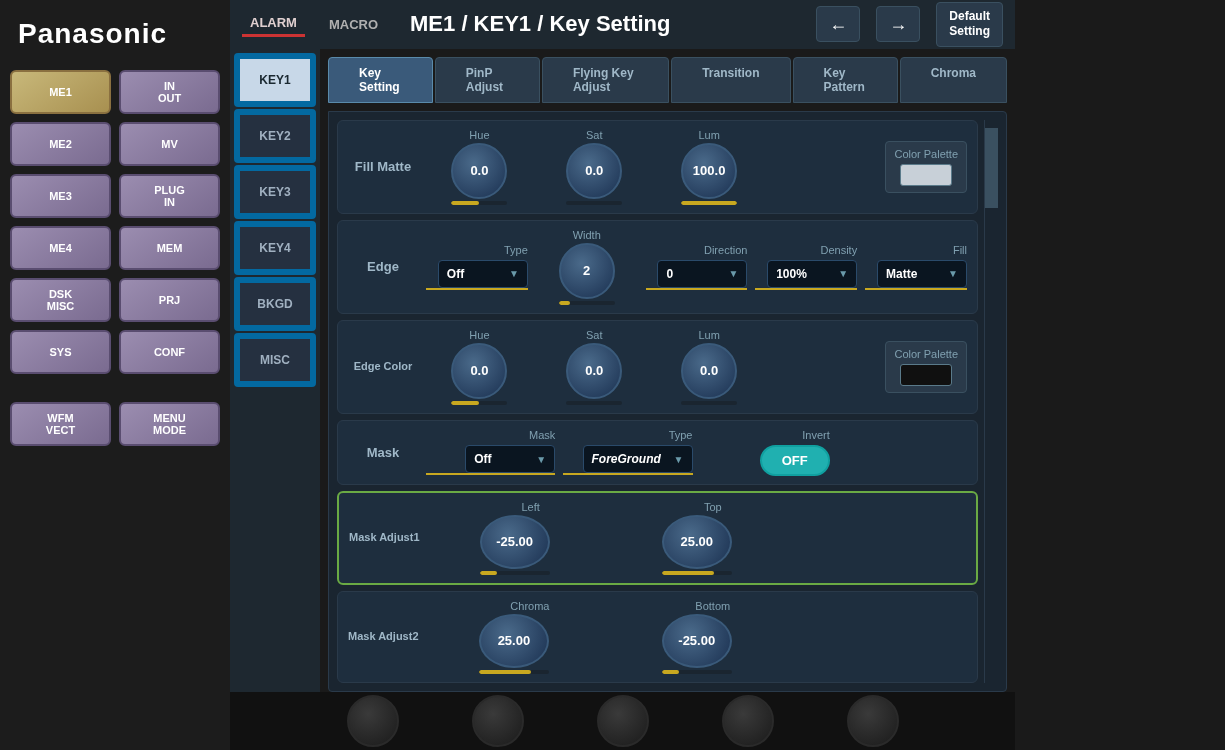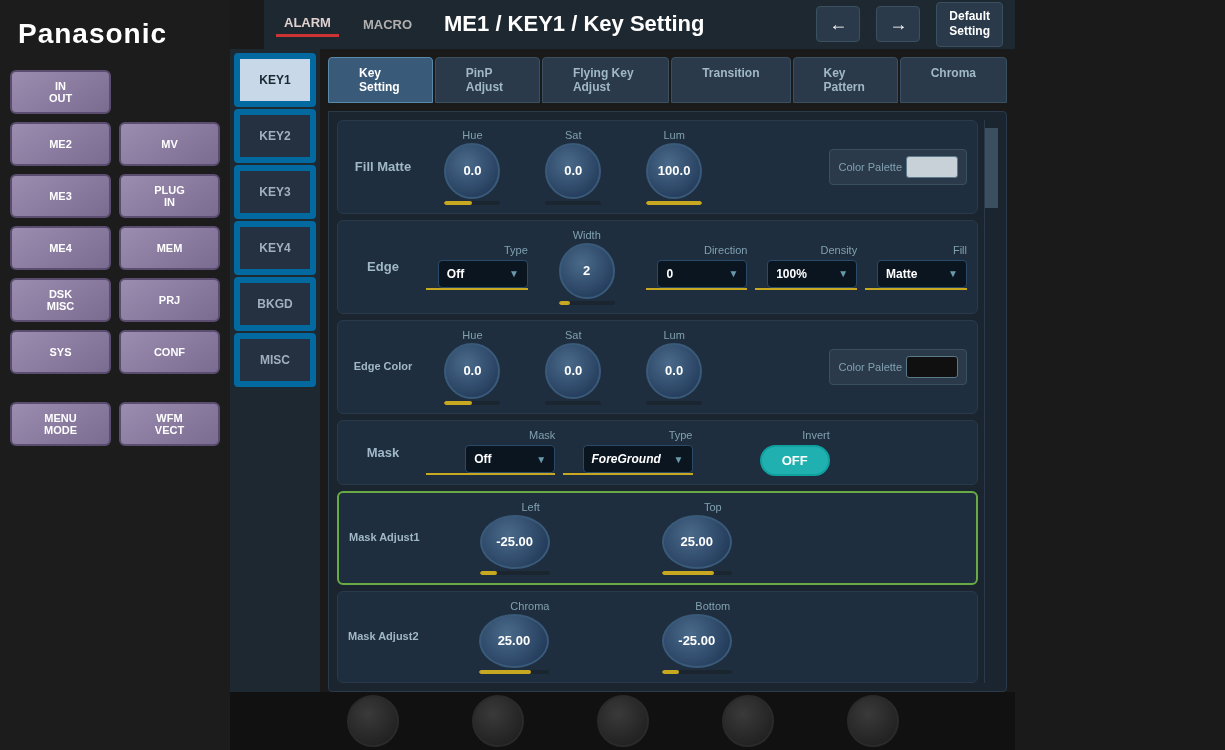--- a/index.html
+++ b/index.html
@@ -68,21 +68,20 @@
       background: #1a1a1a;
     }
     
     .top-bar {
       background: #1e2830;
       display: flex;
       align-items: center;
       padding: 0 12px;
       height: 60px;
       gap: 16px;
-      margin-left: 34px;
     }
     .alarm-btn {
       color: #e0d0d0;
       font-size: 13px;
       font-weight: bold;
       padding: 4px 8px;
       border-bottom: 3px solid #cc3333;
       cursor: pointer;
     }
     .macro-btn {
@@ -335,21 +334,21 @@
     .toggle-btn.off {
       background: #20b0b0;
     }
 
     
     .color-palette-btn {
       background: #2a3a4a;
       border: 1px solid #3a5060;
       border-radius: 4px;
       display: flex;
-      flex-direction: row;
+      flex-direction: column;
       align-items: center;
       gap: 4px;
       padding: 6px 8px;
       cursor: pointer;
       min-width: 70px;
     }
     .color-palette-label {
       color: #80a0b0;
       font-size: 11px;
     }
@@ -418,20 +417,21 @@
   </style>
 </head>
 <body>
 
 <div class="main-container">
 
   <div class="left-panel">
     <div class="brand-logo">Panasonic</div>
 
     <div class="button-grid">
+      <div class="hw-btn me1-style">ME1</div>
       <div class="hw-btn">IN<br>OUT</div>
     </div>
     <div class="button-grid">
       <div class="hw-btn">ME2</div>
       <div class="hw-btn">MV</div>
     </div>
     <div class="button-grid">
       <div class="hw-btn">ME3</div>
       <div class="hw-btn">PLUG<br>IN</div>
     </div>
@@ -442,22 +442,22 @@
     <div class="button-grid">
       <div class="hw-btn">DSK<br>MISC</div>
       <div class="hw-btn">PRJ</div>
     </div>
     <div class="button-grid">
       <div class="hw-btn">SYS</div>
       <div class="hw-btn">CONF</div>
     </div>
     <div class="btn-spacer"></div>
     <div class="button-grid">
+      <div class="hw-btn">WFM<br>VECT</div>
       <div class="hw-btn">MENU<br>MODE</div>
-      <div class="hw-btn">WFM<br>VECT</div>
     </div>
   </div>
 
   <div class="right-panel">
 
     <div class="top-bar">
       <div class="alarm-btn">ALARM</div>
       <div class="macro-btn">MACRO</div>
       <div class="page-title">ME1 / KEY1 / Key Setting</div>
       <div class="nav-btn">←</div>

